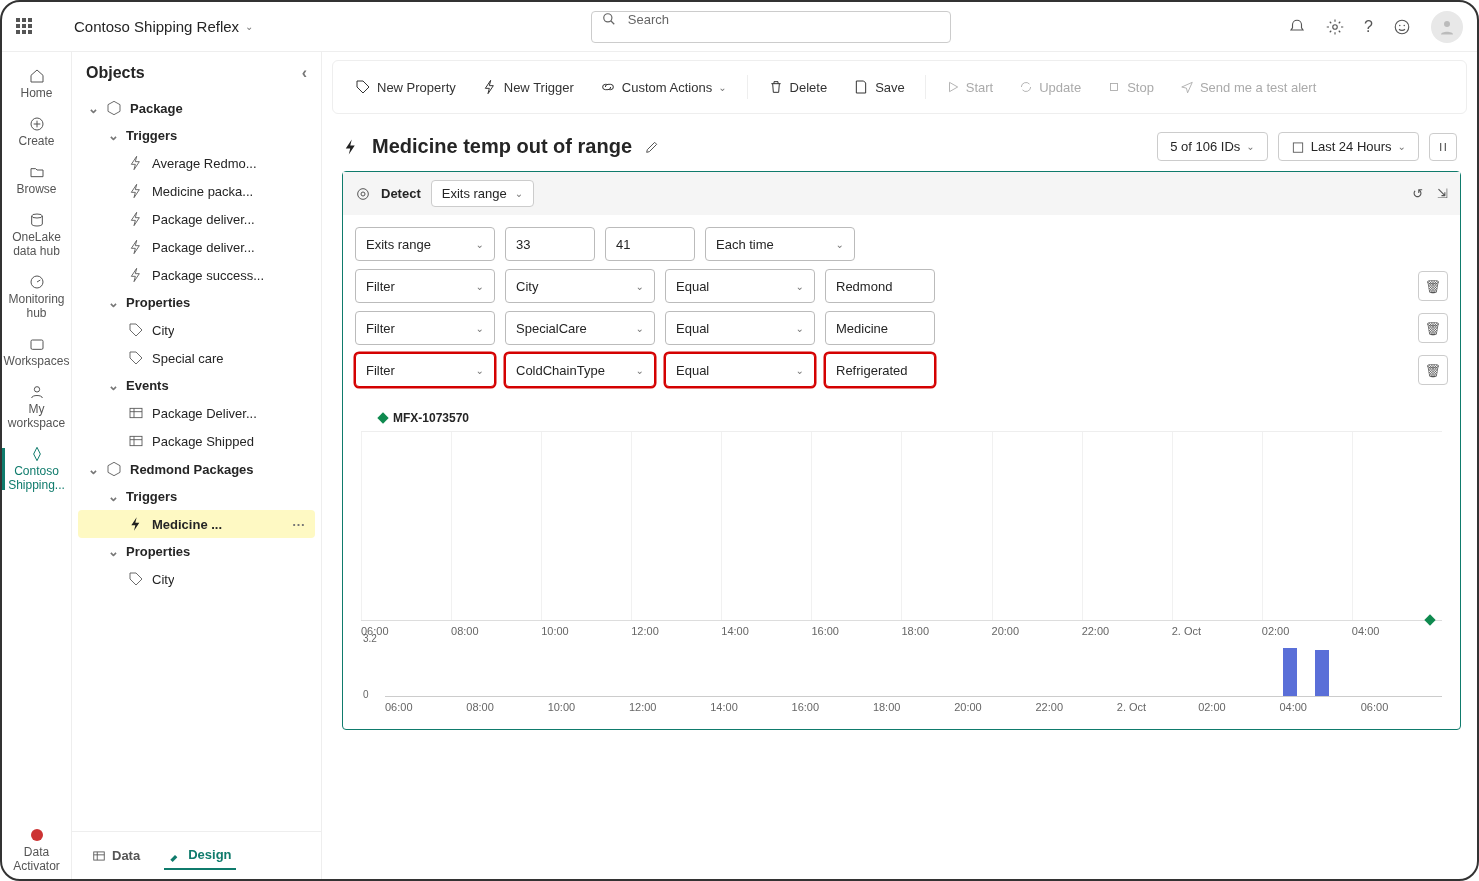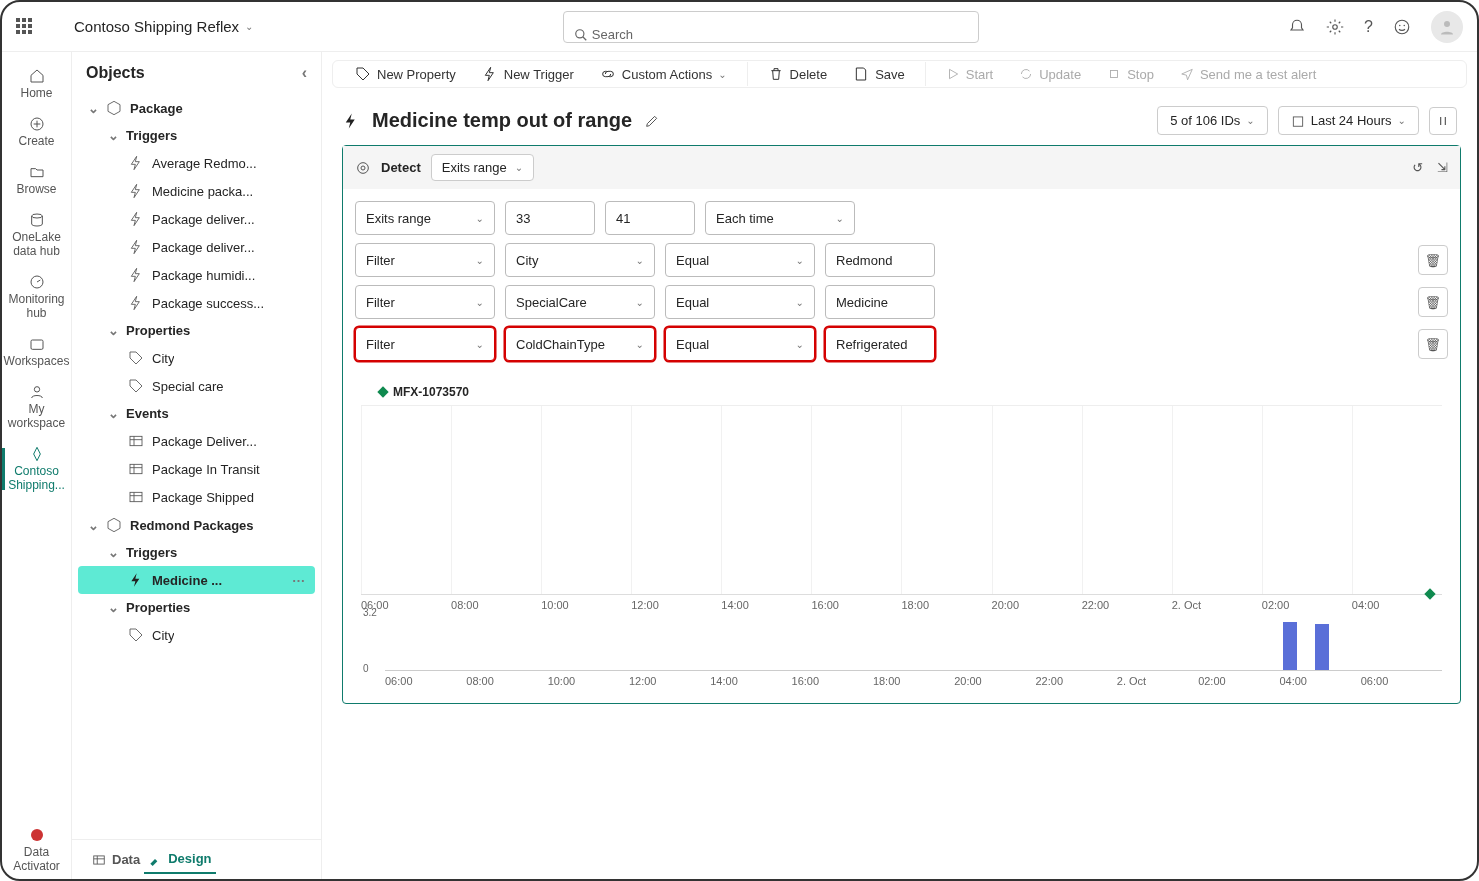--- a/index.html
+++ b/index.html
@@ -4,47 +4,47 @@
 <style>
 * { box-sizing: border-box; margin: 0; padding: 0; font-family: "Segoe UI", sans-serif; }
 body { background: #fff; color: #252525; font-size: 13px; overflow: hidden; }
 .app { width: 1479px; height: 881px; border: 2px solid #333; border-radius: 20px; display: flex; flex-direction: column; }
 
 
 .topbar { height: 50px; border-bottom: 1px solid #eee; display: flex; align-items: center; padding: 0 14px; gap: 10px; }
 .waffle { width: 18px; height: 18px; display: grid; grid-template: repeat(3,4px)/repeat(3,4px); gap: 2px; }
 .waffle i { background: #555; }
 .ws-name { font-size: 15px; margin-left: 30px; display: flex; align-items: center; gap: 6px; cursor: pointer; }
-.search { margin-left: auto; margin-right: auto; width: 416px; height: 32px; border: 1px solid #ccc; border-radius: 4px; display: flex; align-items: flex-end; padding: 0 10px; gap: 4px; color: #666; }
+.search { margin-left: auto; margin-right: auto; width: 360px; height: 32px; border: 1px solid #ccc; border-radius: 4px; display: flex; align-items: flex-start; padding: 0 10px; gap: 12px; color: #666; }
 .topicons { display: flex; gap: 20px; align-items: center; color: #555; }
 .avatar { width: 32px; height: 32px; border-radius: 50%; background: #e8e8e8; display: flex; align-items: center; justify-content: center; }
 
 
 .body { flex: 1; display: flex; min-height: 0; }
 .rail { width: 70px; border-right: 1px solid #eee; display: flex; flex-direction: column; align-items: center; padding-top: 10px; gap: 4px; font-size: 12px; color: #555; text-align: center; }
 .rail-item { display: flex; flex-direction: column; align-items: center; gap: 2px; padding: 6px 0; width: 100%; cursor: pointer; position: relative;}
 .rail-item.active::before { content: ""; position: absolute; left: 0; top: 8px; bottom: 8px; width: 3px; background: #0f7b6c; }
 .rail .spacer { flex: 1; }
 
 
 .side { width: 250px; border-right: 1px solid #eee; display: flex; flex-direction: column; min-height: 0;}
 .side-head { padding: 12px 14px; font-weight: 600; font-size: 16px; display: flex; justify-content: space-between; align-items: center; }
 .tree { flex: 1; overflow-y: auto; padding-bottom: 10px; }
 .node { display: flex; align-items: center; gap: 8px; padding: 6px 10px 6px 28px; cursor: pointer; white-space: nowrap; overflow: hidden; text-overflow: ellipsis;}
 .node .lbl { overflow: hidden; text-overflow: ellipsis; }
 .node.l0 { padding-left: 16px; font-weight: 600;}
 .node.l1 { padding-left: 36px; font-weight: 600;}
 .node.l2 { padding-left: 56px; }
-.node.selected { background: #5eead4; font-weight: 600; border-radius: 4px; margin: 0 6px; padding-left: 50px; align-items: center;}
+.node.selected { background: #fef9c3; font-weight: 600; border-radius: 4px; margin: 0 6px; padding-left: 50px; align-items: center;}
 .chev { width: 10px; display:inline-block; color: #777; }
 .ico { width: 16px; height: 16px; flex-shrink: 0; }
 
 
 .main { flex: 1; display: flex; flex-direction: column; min-width: 0; }
-.toolbar { height: 28px; border: 1px solid #eee; border-radius: 6px; margin: 8px 10px 0 10px; display: flex; align-items: center; padding: 0 10px; gap: 2px; }
+.toolbar { height: 54px; border: 1px solid #eee; border-radius: 6px; margin: 8px 10px 0 10px; display: flex; align-items: center; padding: 0 10px; gap: 2px; }
 .tb-btn { display: flex; align-items: center; gap: 6px; padding: 6px 12px; border-radius: 4px; cursor: pointer; color: #333; }
 .tb-btn.disabled { color: #aaa; }
 .tb-sep { width: 1px; height: 24px; background: #eee; margin: 0 6px; }
 
 .header { display: flex; align-items: center; padding: 18px 20px 10px 20px; gap: 12px; }
 .header h1 { font-size: 20px; font-weight: 600; }
 .hpill { border: 1px solid #ccc; border-radius: 4px; padding: 6px 12px; display: flex; align-items: center; gap: 6px; cursor: pointer; font-size: 13px;}
 .header .right { margin-left: auto; display: flex; gap: 10px; align-items: center; }
 
 .canvas { flex: 1; margin: 0 16px 10px 20px; overflow: auto; }
@@ -68,21 +68,21 @@
 .xaxis span { flex: 1; text-align: left; }
 
 .trig-title { padding: 20px 0 6px 4px; font-size: 14px; }
 .bars { height: 60px; border-bottom: 1px solid #ccc; position: relative; margin-left: 24px;}
 .bars .yl { position: absolute; left: -22px; font-size: 10px; color: #666;}
 .bars .bar { position: absolute; bottom: 0; width: 14px; background: #5a6fd8; }
 .xaxis2 { display: flex; font-size: 11px; color: #666; padding: 4px 0 0 24px;}
 .xaxis2 span { flex: 1; }
 
 
-.bottom { height: 40px; border-top: 1px solid #eee; display: flex; align-items: center; padding: 0 16px; }
+.bottom { height: 48px; border-top: 1px solid #eee; display: flex; align-items: center; padding: 0 16px; gap: 20px; }
 .btab { display: flex; align-items: center; gap: 6px; padding: 6px 4px; cursor: pointer; color: #555; font-weight: 600;}
 .btab.active { color: #0f7b6c; border-bottom: 2px solid #0f7b6c; }
 
 svg { display: block; }
 </style>
 </head>
 <body>
 
 <div class="app">
   <div class="topbar">
@@ -233,26 +233,20 @@
         <div class="node l2">
             <svg class="ico" viewBox="0 0 24 24">
               <path d="M13 2L5 14h6l-2 8 8-12h-6z" fill="none" stroke="#555" stroke-width="1.3"></path>
             </svg>
             <span class="lbl">Package deliver...</span>
           </div>
         <div class="node l2">
             <svg class="ico" viewBox="0 0 24 24">
               <path d="M13 2L5 14h6l-2 8 8-12h-6z" fill="none" stroke="#555" stroke-width="1.3"></path>
             </svg>
-            <span class="lbl">Package humidi...</span>
-          </div>
-        <div class="node l2">
-            <svg class="ico" viewBox="0 0 24 24">
-              <path d="M13 2L5 14h6l-2 8 8-12h-6z" fill="none" stroke="#555" stroke-width="1.3"></path>
-            </svg>
             <span class="lbl">Package success...</span>
           </div>
         <div class="node l1">
             <span class="chev">⌄</span>
             <span class="lbl">Properties</span>
           </div>
         <div class="node l2">
             <svg class="ico" viewBox="0 0 24 24">
               <path d="M3 3h9l9 9-9 9-9-9z" fill="none" stroke="#555" stroke-width="1.3"></path>
             </svg>
@@ -267,27 +261,20 @@
         <div class="node l1">
             <span class="chev">⌄</span>
             <span class="lbl">Events</span>
           </div>
         <div class="node l2">
             <svg class="ico" viewBox="0 0 24 24">
               <rect x="3" y="5" width="18" height="14" fill="none" stroke="#555" stroke-width="1.3"></rect>
               <path d="M3 10h18M9 5v14" stroke="#555" stroke-width="1.3"></path>
             </svg>
             <span class="lbl">Package Deliver...</span>
-          </div>
-        <div class="node l2">
-            <svg class="ico" viewBox="0 0 24 24">
-              <rect x="3" y="5" width="18" height="14" fill="none" stroke="#555" stroke-width="1.3"></rect>
-              <path d="M3 10h18M9 5v14" stroke="#555" stroke-width="1.3"></path>
-            </svg>
-            <span class="lbl">Package In Transit</span>
           </div>
         <div class="node l2">
             <svg class="ico" viewBox="0 0 24 24">
               <rect x="3" y="5" width="18" height="14" fill="none" stroke="#555" stroke-width="1.3"></rect>
               <path d="M3 10h18M9 5v14" stroke="#555" stroke-width="1.3"></path>
             </svg>
             <span class="lbl">Package Shipped</span>
           </div>
         <div class="node l0">
             <span class="chev">⌄</span>

